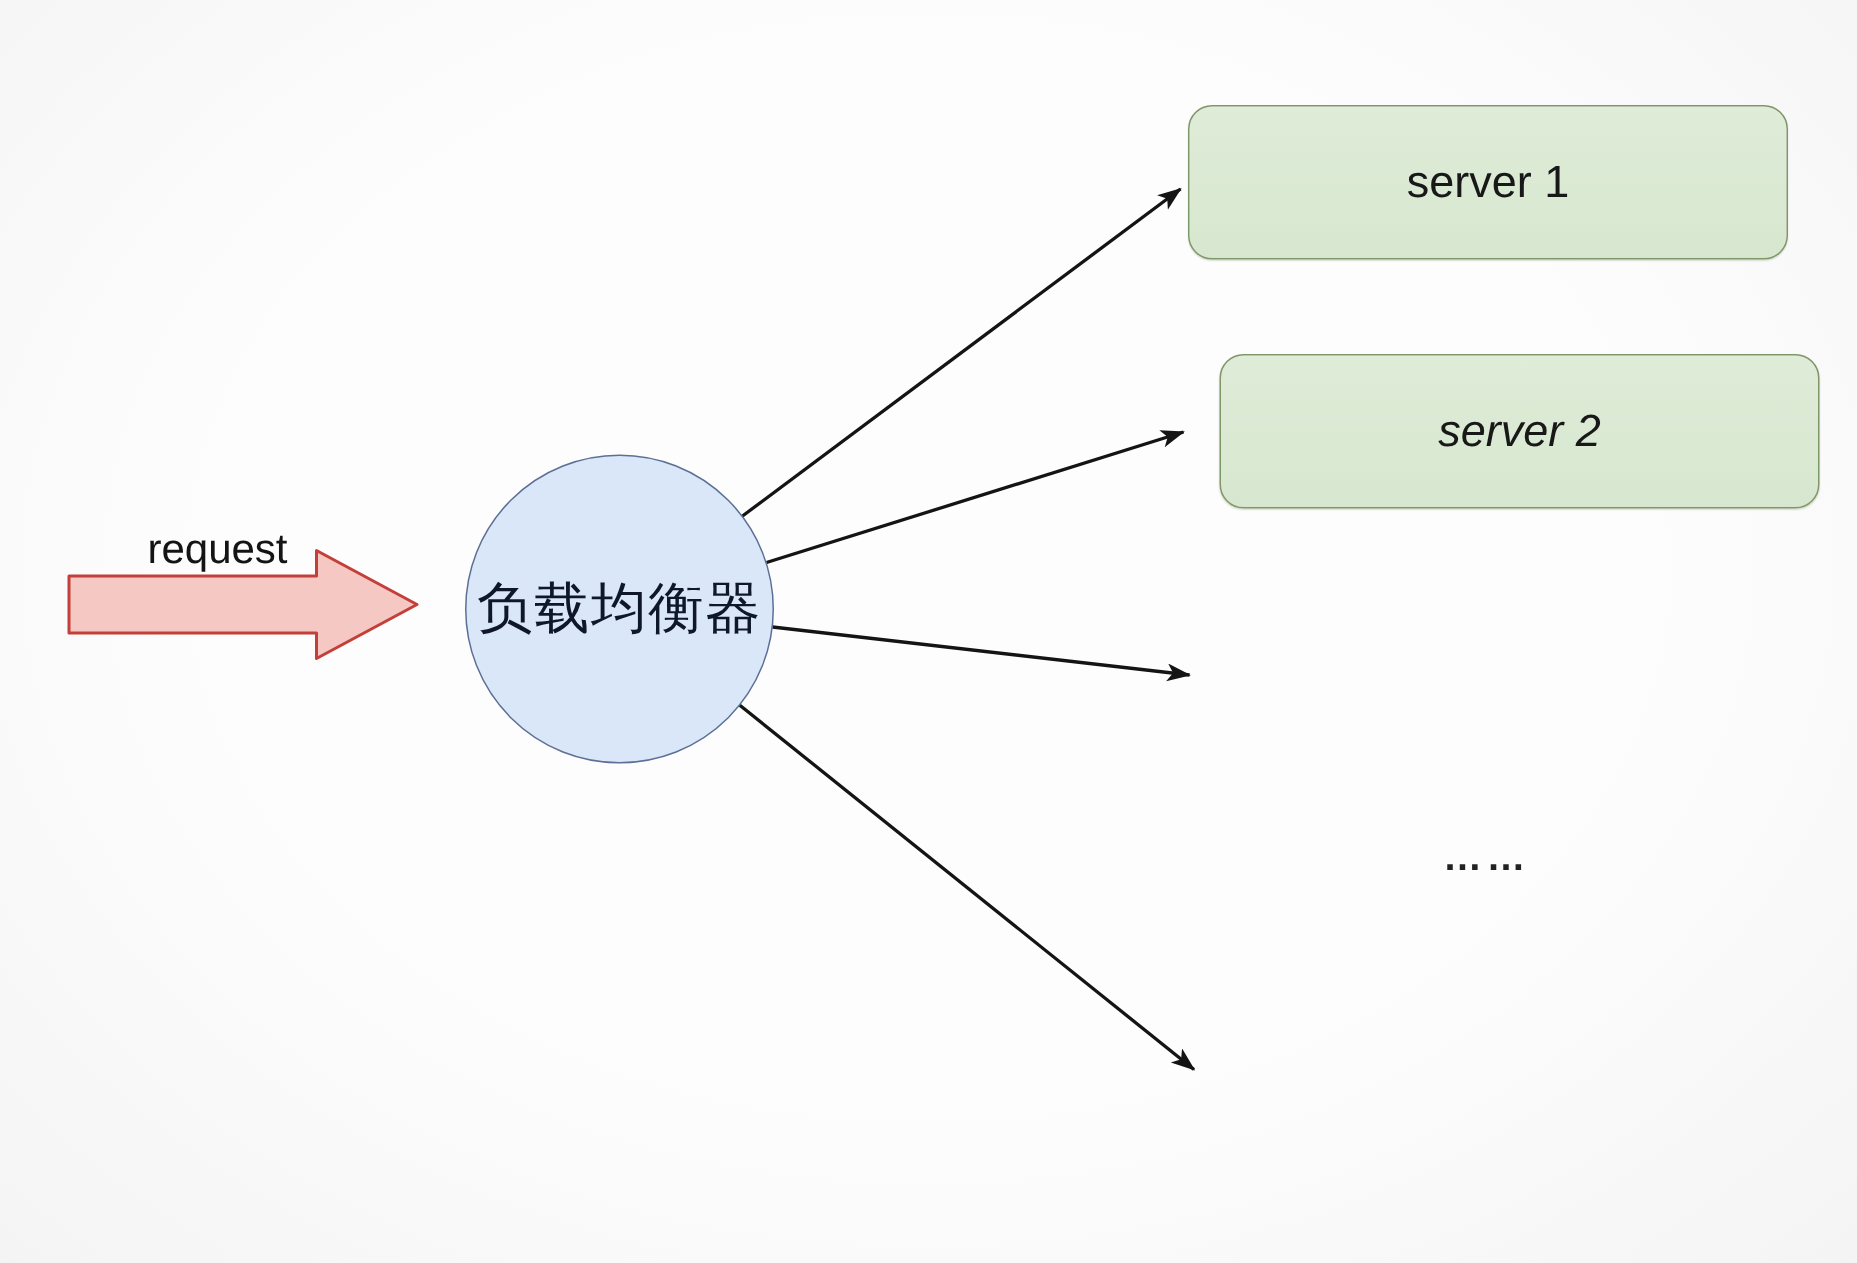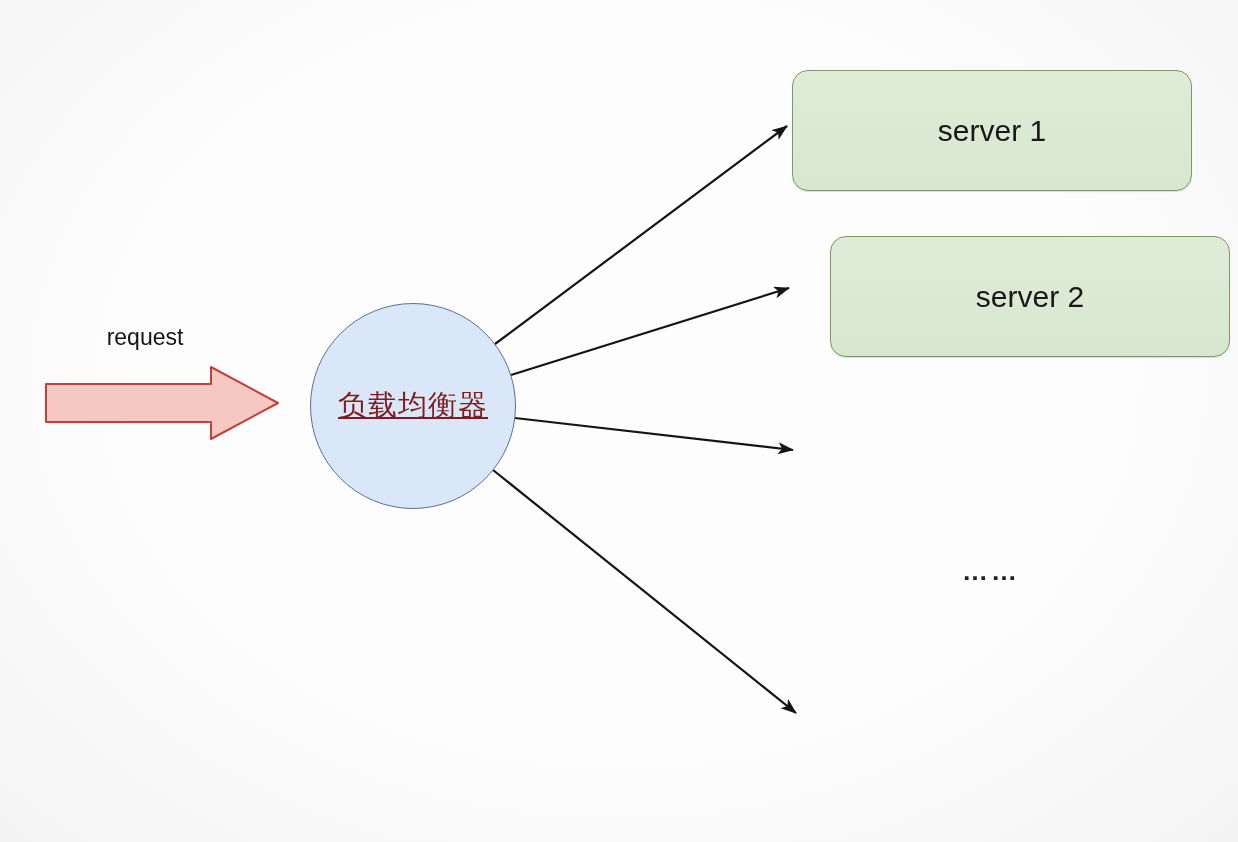--- a/index.html
+++ b/index.html
@@ -19,65 +19,64 @@
   svg.layer {
     position: absolute;
     left: 0;
     top: 0;
     width: 1238px;
     height: 842px;
   }
   .request-label {
     position: absolute;
     left: 45px;
-    top: 324px;
+    top: 350px;
     width: 200px;
     text-align: center;
-    font-size: 23px;
+    font-size: 28px;
     color: #141414;
   }
   .lb-circle {
     position: absolute;
     left: 310px;
     top: 303px;
     width: 206px;
     height: 206px;
     border-radius: 50%;
     border: 1.5px solid #5d6f96;
     background: #d9e7f8;
     display: flex;
     align-items: center;
     justify-content: center;
     box-sizing: border-box;
   }
   .lb-circle span {
-    font-size: 29px;
+    font-size: 37px;
     letter-spacing: 1px;
-    color: #7f1d1d;
-    text-decoration: underline;
+    color: #0f172a;
   }
   .server-box {
     position: absolute;
     width: 400px;
-    height: 121px;
+    height: 103px;
     border: 1.5px solid #7f9669;
     border-radius: 16px;
     background: linear-gradient(180deg, #dfecd8 0%, #d7e7cf 100%);
     display: flex;
     align-items: center;
     justify-content: center;
     box-sizing: border-box;
     box-shadow: 0 1px 1px rgba(120,130,90,0.25);
   }
   .server-box span {
     font-size: 30px;
     color: #181818;
   }
   .server-1 { left: 792px; top: 70px;  }
-  .server-2 { left: 830px; top: 236px; }
+  .server-2 { left: 813px; top: 236px; font-style: italic; }
   .server-3 { left: 798px; top: 401px; }
   .server-n { left: 800px; top: 665px; }
   .servers-ellipsis {
     position: absolute;
     left: 891px;
     top: 556px;
     width: 200px;
     text-align: center;
     font-size: 26px;
     font-weight: bold;

